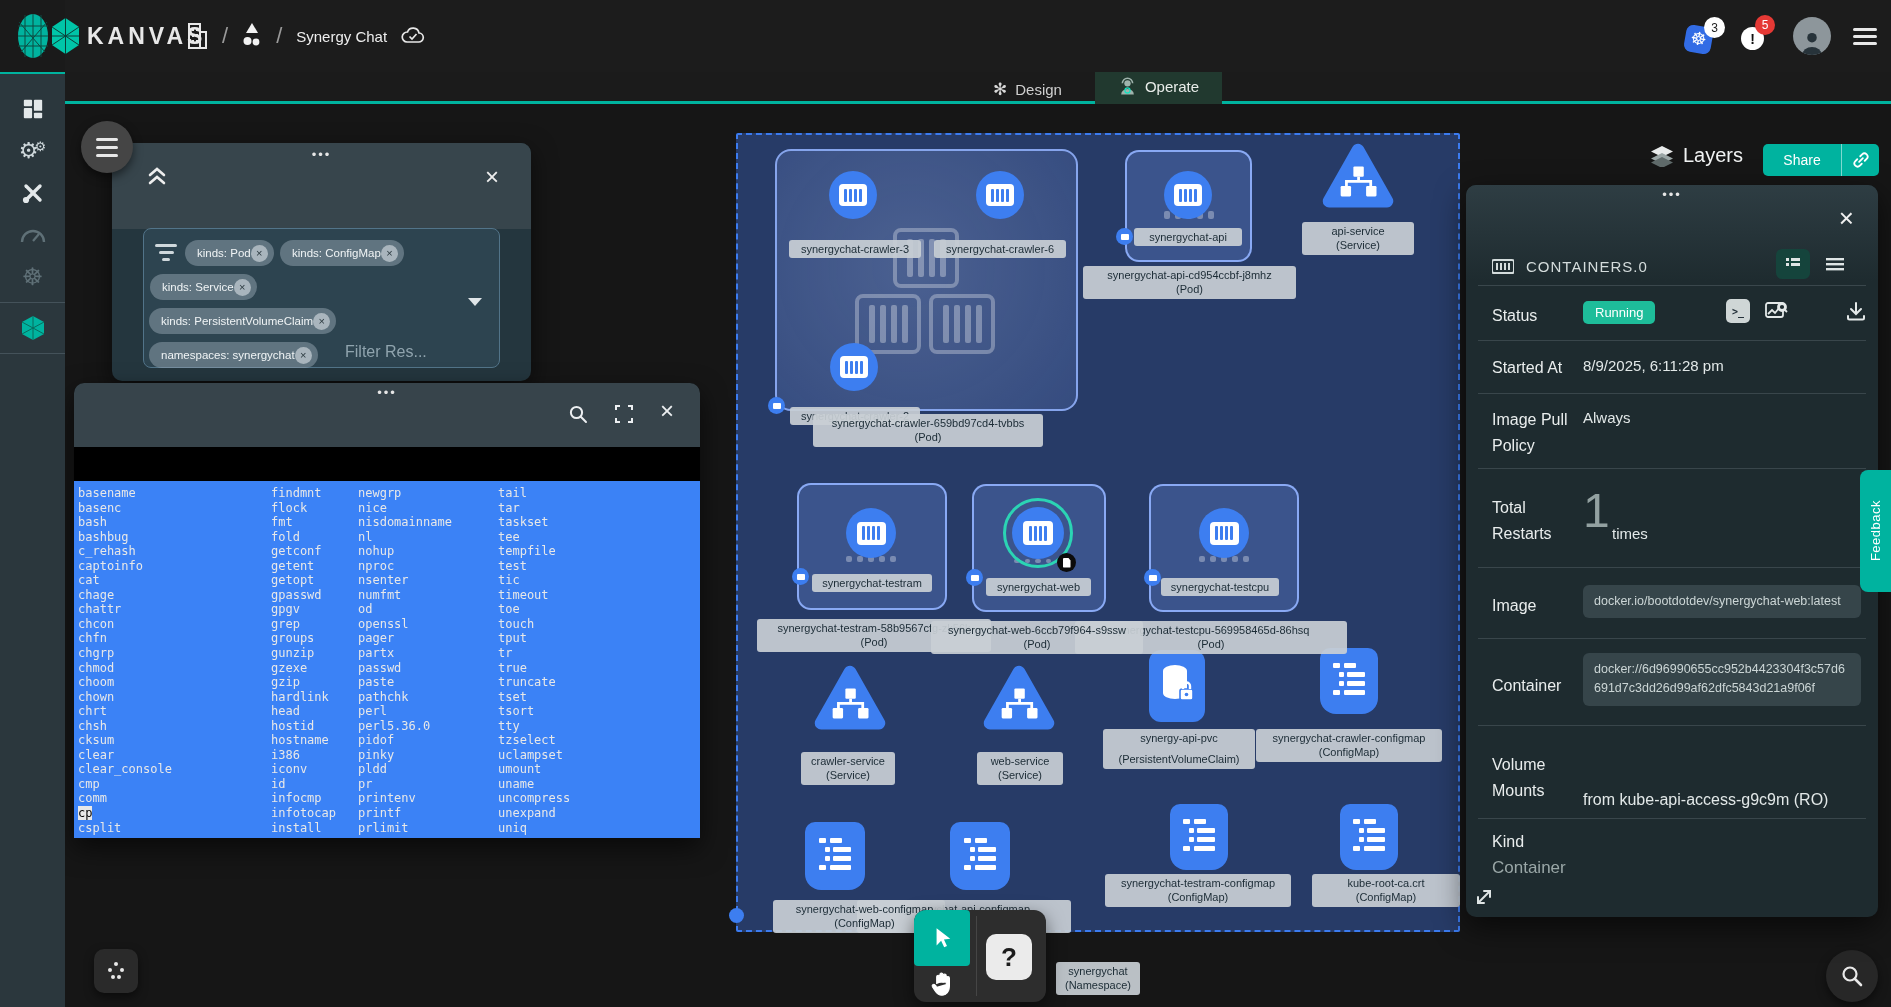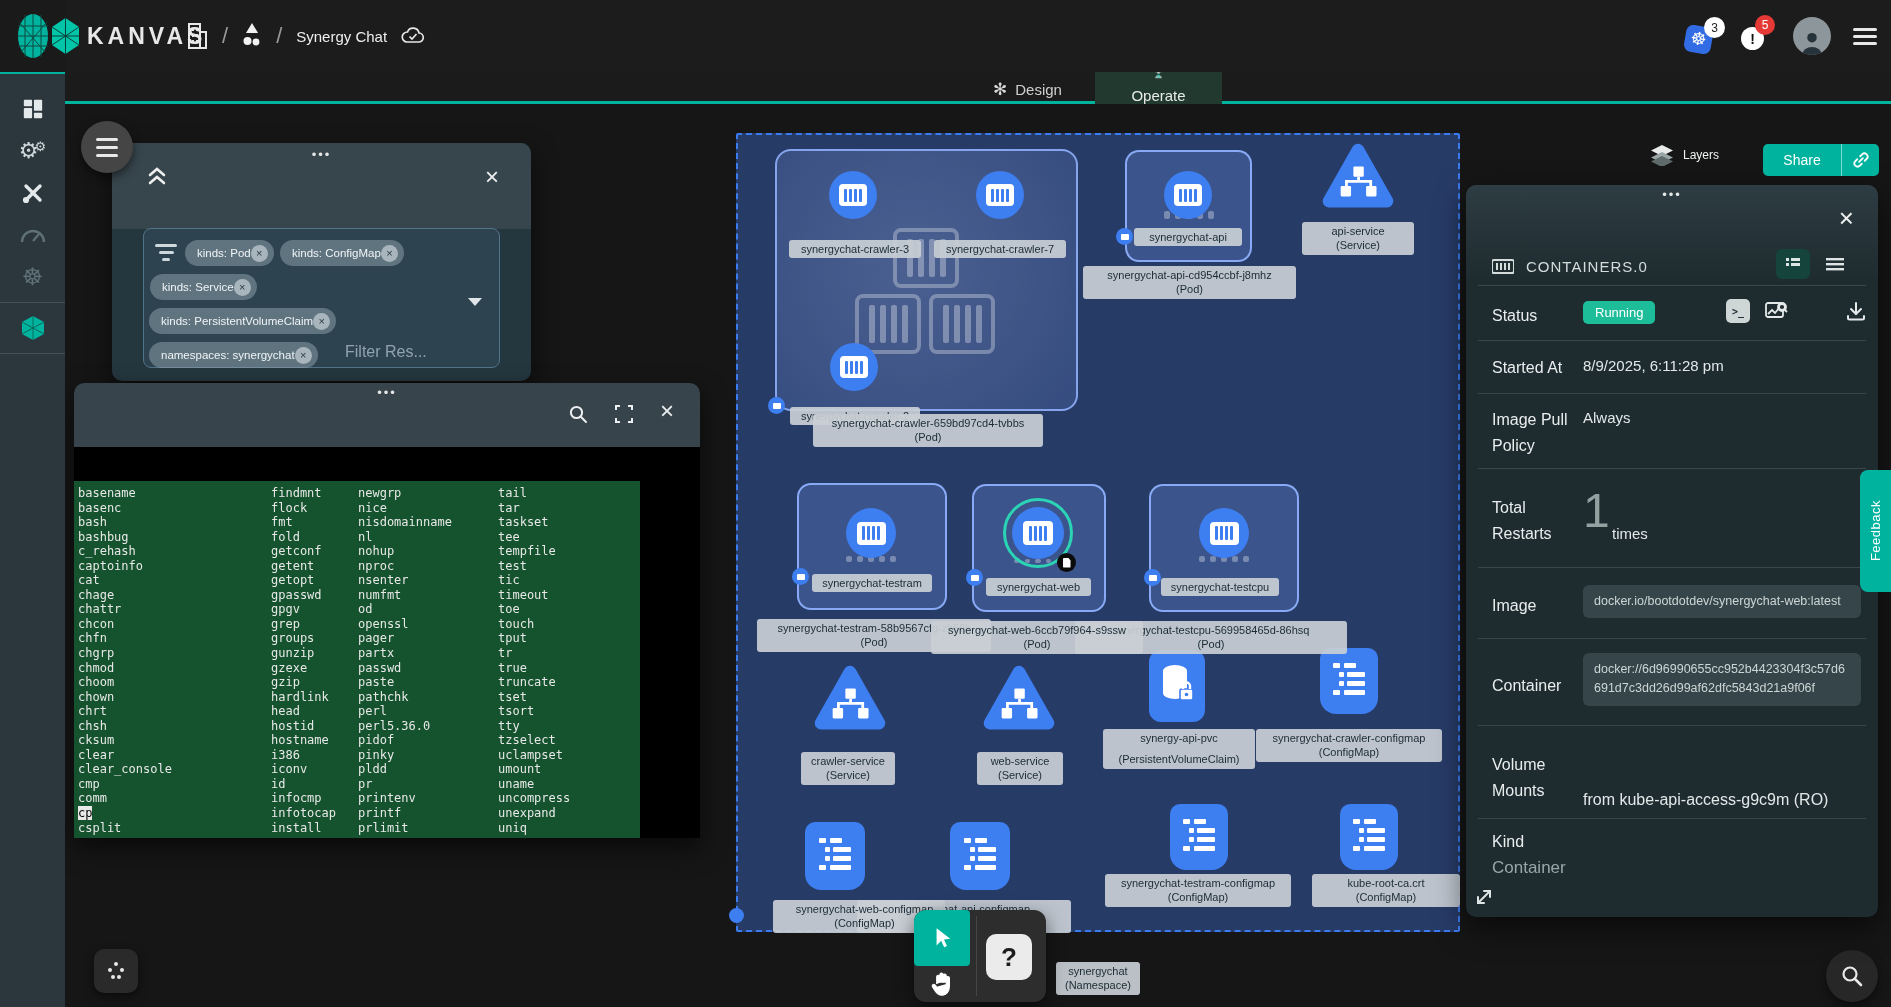--- a/index.html
+++ b/index.html
@@ -23,21 +23,21 @@
   .alert-wrap { position:relative; width:30px; height:34px; }
   .alert-circ { position:absolute; left:0; top:8px; width:23px; height:23px; background:#fff; border-radius:50%; color:#111; font-weight:bold; font-size:14px; display:flex; align-items:center; justify-content:center; }
   .alert-count { position:absolute; right:-4px; top:-4px; width:20px; height:20px; border-radius:50%; background:#e53935; color:#fff; font-size:12px; display:flex; align-items:center; justify-content:center; }
   .avatar { width:38px; height:38px; border-radius:50%; background:#8d969b; display:flex; align-items:flex-end; justify-content:center; overflow:hidden; }
   .burger { display:flex; flex-direction:column; gap:4px; cursor:pointer; }
   .burger div { width:24px; height:3px; background:#e8e8e8; border-radius:2px; }
 
   
   .tabstrip { position:absolute; left:65px; top:72px; width:1826px; height:32px; background:#1b1b1b; border-bottom:3px solid #00b39f; z-index:39; }
   .tab-design { position:absolute; left:928px; top:2px; height:30px; display:flex; align-items:center; gap:8px; color:#cfcfcf; font-size:15px; cursor:pointer; }
-  .tab-operate { position:absolute; left:1030px; top:-3px; width:127px; height:35px; background:#21392f; display:flex; align-items:center; justify-content:center; gap:8px; color:#e8ece9; font-size:15px; cursor:pointer;flex-direction:column; }
+  .tab-operate { position:absolute; left:1030px; top:-3px; width:127px; height:35px; background:#21392f; display:flex; align-items:center; justify-content:center; gap:8px; color:#e8ece9; font-size:15px; cursor:pointer; }
   .pinwheel { color:#d8d8d8; font-size:17px; }
 
   
   .sidebar { position:absolute; left:0; top:72px; width:65px; height:935px; background:#2b373d; border-top:2px solid #00b39f; z-index:38; display:flex; flex-direction:column; align-items:center; }
   .sb-ic { width:65px; height:42px; display:flex; align-items:center; justify-content:center; color:#cfd8dc; cursor:pointer; }
   .sb-div { width:65px; height:1px; background:#44525a; margin:4px 0; }
   .sb-gauge, .sb-k8s { color:#5f7077; }
   .sb-k8s { font-size:24px; }
   .version { position:absolute; left:6px; bottom:8px; color:#84908f; font-size:11px; }
   .help-circ { position:absolute; left:16px; bottom:44px; width:26px; height:26px; border:2px solid #97a1a0; border-radius:50%; color:#b9c2c1; font-size:15px; display:flex; align-items:center; justify-content:center; cursor:pointer; }
@@ -82,33 +82,33 @@
   .round-btn div { width:22px; height:3px; background:#e8e8e8; border-radius:2px; }
 
   
   .term { position:absolute; left:74px; top:383px; width:626px; height:455px; border-radius:10px 10px 0 0; background:#000; box-shadow:0 10px 26px rgba(0,0,0,0.6); z-index:11; }
   .term-head { position:absolute; left:0; top:0; width:626px; height:64px; background:#37444b; border-radius:10px 10px 0 0; }
   .tdots { position:absolute; left:50%; top:2px; transform:translateX(-50%); }
   .term-ic { position:absolute; top:20px; color:#e8e8e8; cursor:pointer; }
   .term-tabs { position:absolute; left:0; top:64px; width:626px; height:34px; background:#1d2b31; }
   .term-tab { position:absolute; left:0; top:0; width:164px; height:34px; background:#37444b; display:flex; align-items:center; gap:8px; padding:0 10px; color:#e9edee; font-size:13px; cursor:pointer; }
   .tab-doc { width:10px; height:10px; border:1.5px solid #cfd8dc; border-radius:2px; }
-  .term-body { position:absolute; left:0; top:98px; width:566px; height:357px; background:#14532d; }
+  .term-body { position:absolute; left:0; top:98px; width:626px; height:357px; background:#3b82f6; }
   .tcol { position:absolute; top:5px; color:#e8e8e8; font-family:"DejaVu Sans Mono", monospace; font-size:12px; line-height:14.55px; white-space:pre; }
   .cur { background:#e8e8e8; color:#000; }
 
   
   .cursor-tb { position:absolute; left:914px; top:910px; width:132px; height:92px; background:#2d2d2d; border-radius:12px; z-index:13; box-shadow:0 6px 18px rgba(0,0,0,0.5); }
   .cursor-tb .vdiv { position:absolute; left:62px; top:6px; width:1px; height:80px; background:#454545; }
   .ct-arrow { position:absolute; left:0; top:0; width:56px; height:56px; background:#00b39f; border-radius:12px 4px 4px 4px; display:flex; align-items:center; justify-content:center; cursor:pointer; }
   .ct-hand { position:absolute; left:12px; top:58px; width:34px; height:32px; cursor:pointer; }
   .ct-help { position:absolute; left:72px; top:24px; width:46px; height:46px; background:#ebebeb; border-radius:10px; color:#1c1c1c; font-size:26px; font-weight:bold; display:flex; align-items:center; justify-content:center; cursor:pointer; }
 
   
-  .layers-btn { position:absolute; left:1650px; top:144px; display:flex; align-items:center; gap:9px; color:#f0f2f2; font-size:12px; z-index:15; cursor:pointer; }
+  .layers-btn { position:absolute; left:1650px; top:144px; display:flex; align-items:center; gap:9px; color:#f0f2f2; font-size:20px; z-index:15; cursor:pointer; }
   .share-grp { position:absolute; left:1763px; top:144px; height:32px; display:flex; z-index:15; }
   .share-btn { width:78px; background:#00b39f; color:#fff; font-size:14px; border:none; border-radius:5px 0 0 5px; cursor:pointer; }
   .share-link { width:38px; background:#00b39f; border-left:1px solid rgba(255,255,255,0.5); border-radius:0 5px 5px 0; display:flex; align-items:center; justify-content:center; cursor:pointer; }
 
   
   .dpanel { position:absolute; left:1466px; top:185px; width:412px; height:732px; background:#1e2b2f; border-radius:10px; box-shadow:0 10px 30px rgba(0,0,0,0.6); z-index:14; }
   .dpanel-head { position:absolute; left:0; top:0; width:412px; height:96px; background:linear-gradient(#30404 6,#2c3b41 0%,rgba(44,59,65,0)); border-radius:10px 10px 0 0; background:linear-gradient(#2e3d43,#1e2b2f); }
   .ddots { position:absolute; left:50%; top:2px; transform:translateX(-50%); }
   .dclose { position:absolute; right:24px; top:18px; color:#f0f0f0; font-size:26px; cursor:pointer; }
   .dsec { position:absolute; left:26px; top:60px; width:360px; height:42px; display:flex; align-items:center; gap:12px; color:#d4dcdc; font-size:15px; letter-spacing:1px; }
@@ -321,21 +321,21 @@
           <i style="height: 13px;"></i>
           <i style="height: 13px;"></i>
           <i style="height: 13px;"></i>
           <i style="height: 13px;"></i>
         </div>
       </div>
       <div class="klabel" style="left: 789px; top: 240px; width: 132px;">
         <div>synergychat-crawler-3</div>
       </div>
       <div class="klabel" style="left: 934px; top: 240px; width: 132px;">
-        <div>synergychat-crawler-7</div>
+        <div>synergychat-crawler-6</div>
       </div>
       <div class="klabel" style="left: 790px; top: 407px; width: 130px;">
         <div>synergychat-crawler-2</div>
       </div>
       <div class="kbadge" style="left: 768px; top: 397px;">
         <b></b>
       </div>
       <div class="klabel" style="left: 813px; top: 414px; width: 230px;">
         <div>synergychat-crawler-659bd97cd4-tvbbs</div>
         <div>(Pod)</div>

